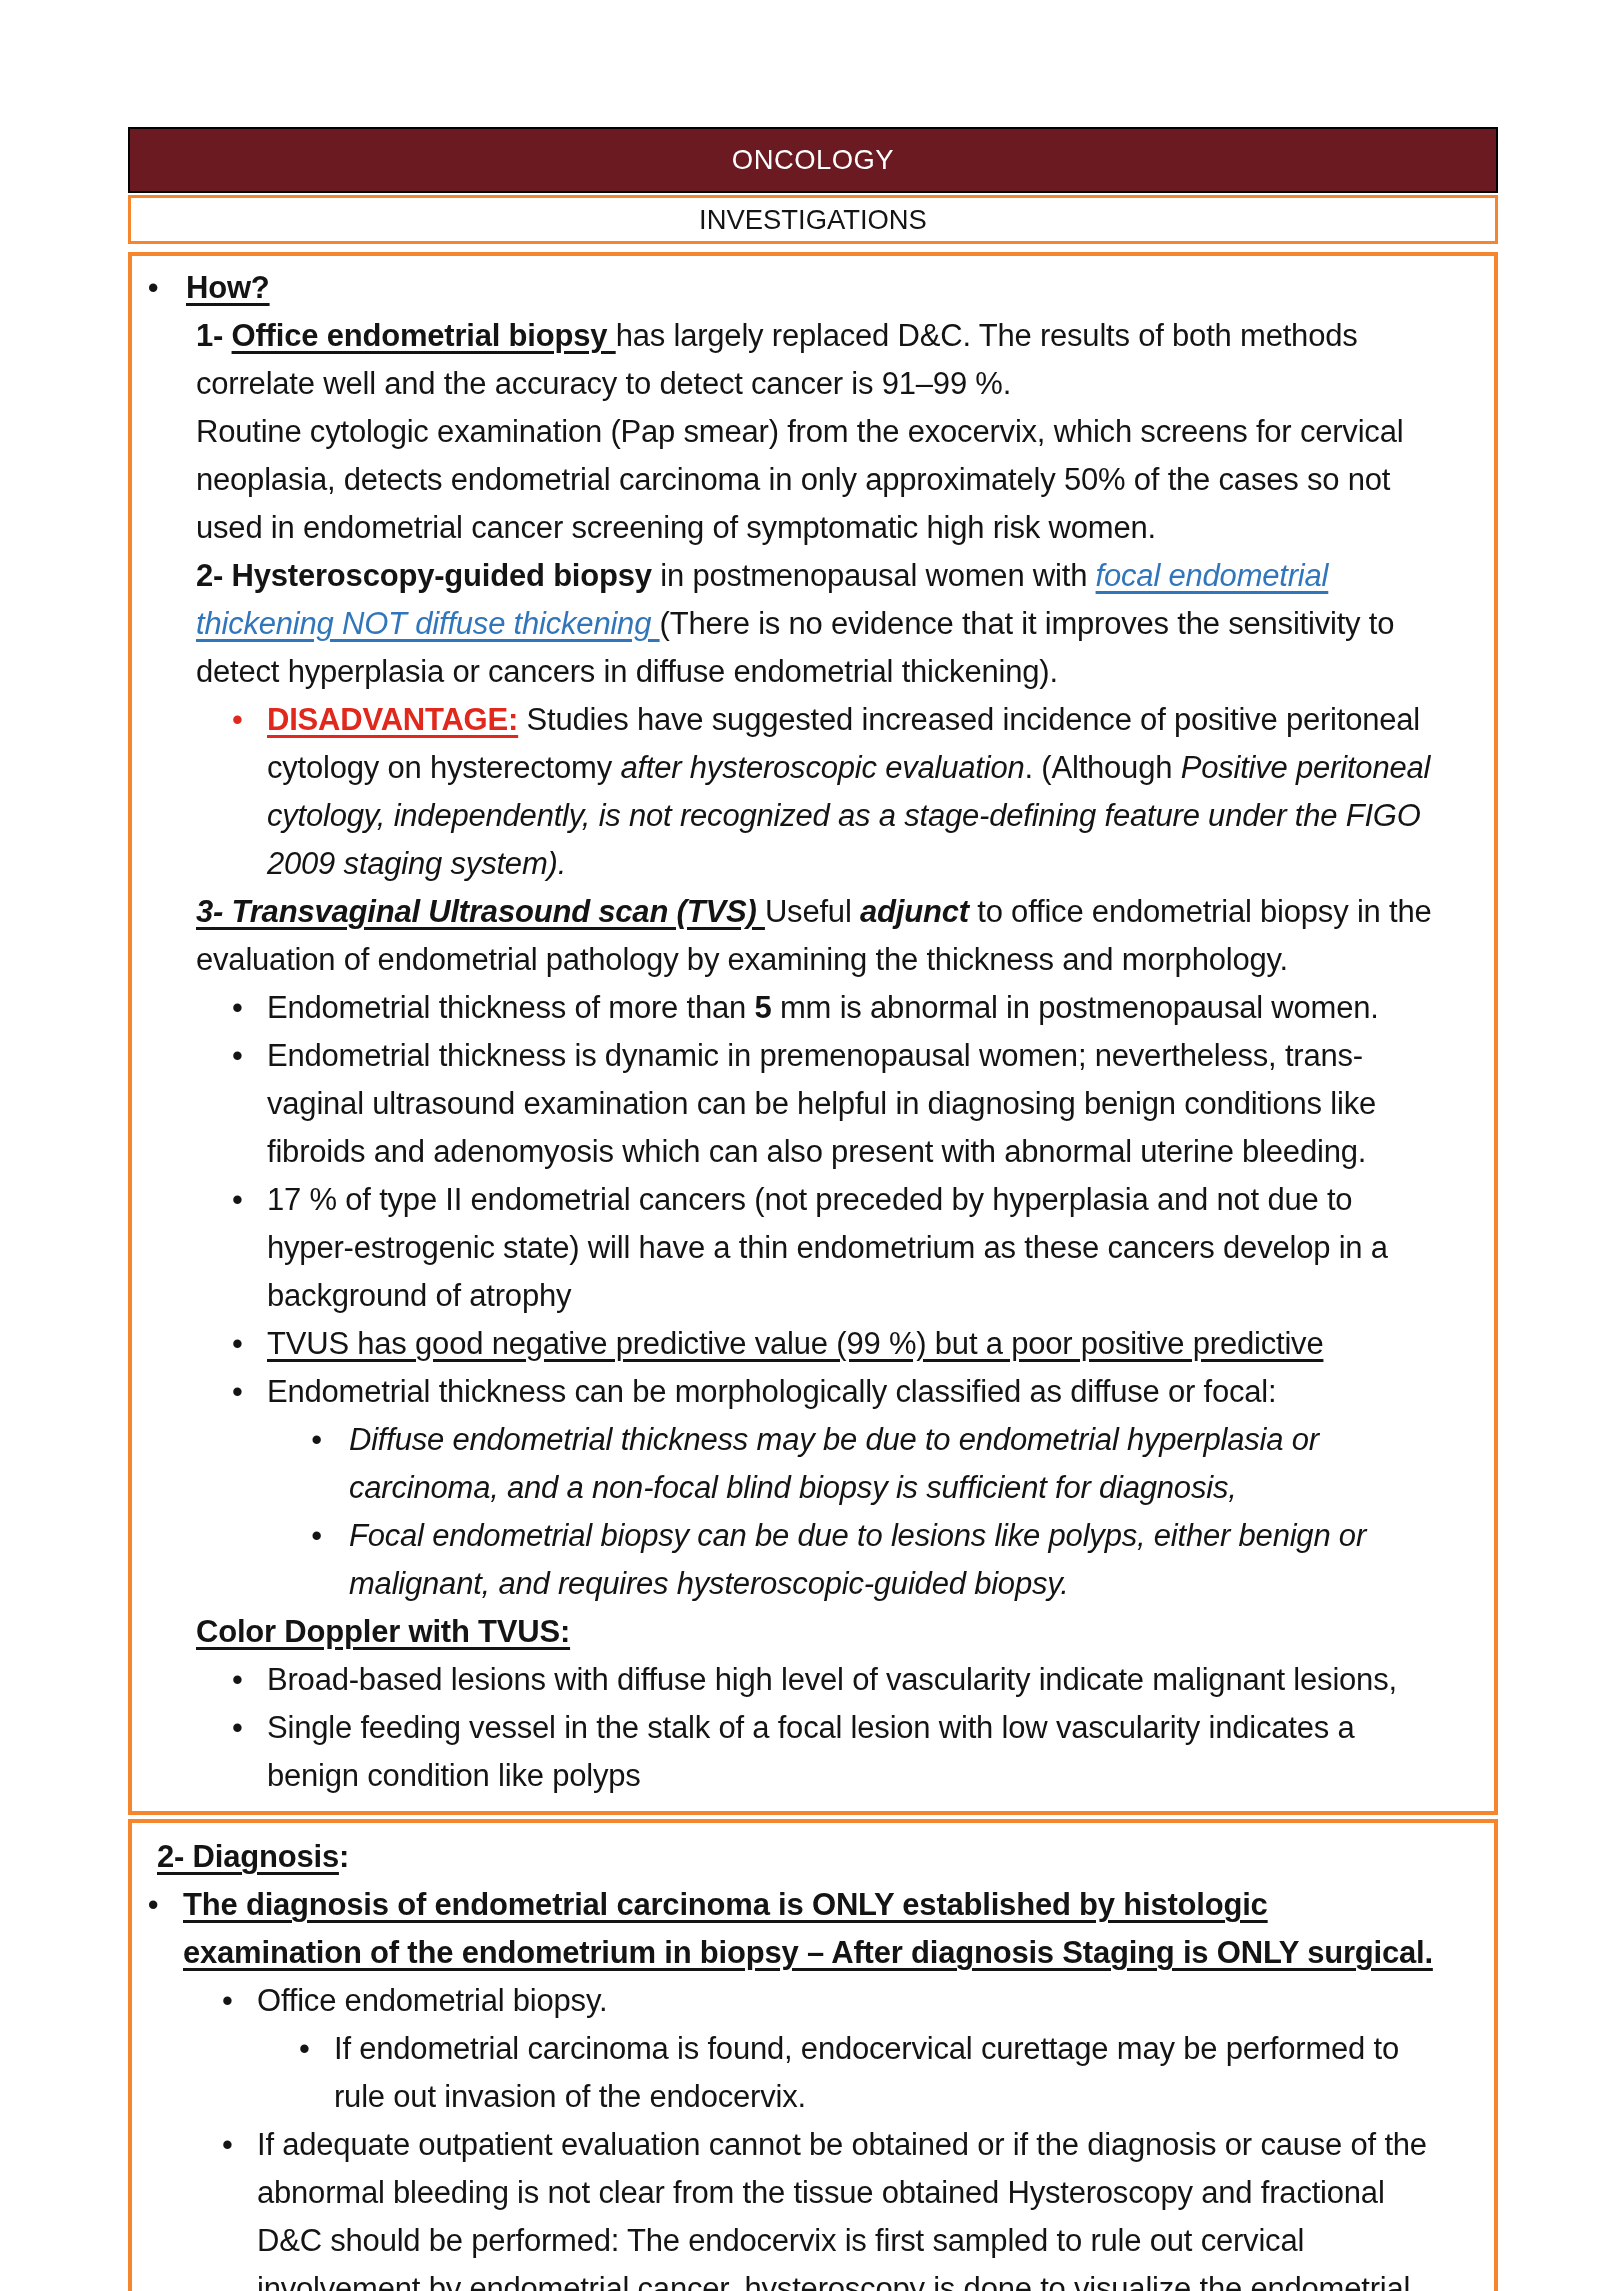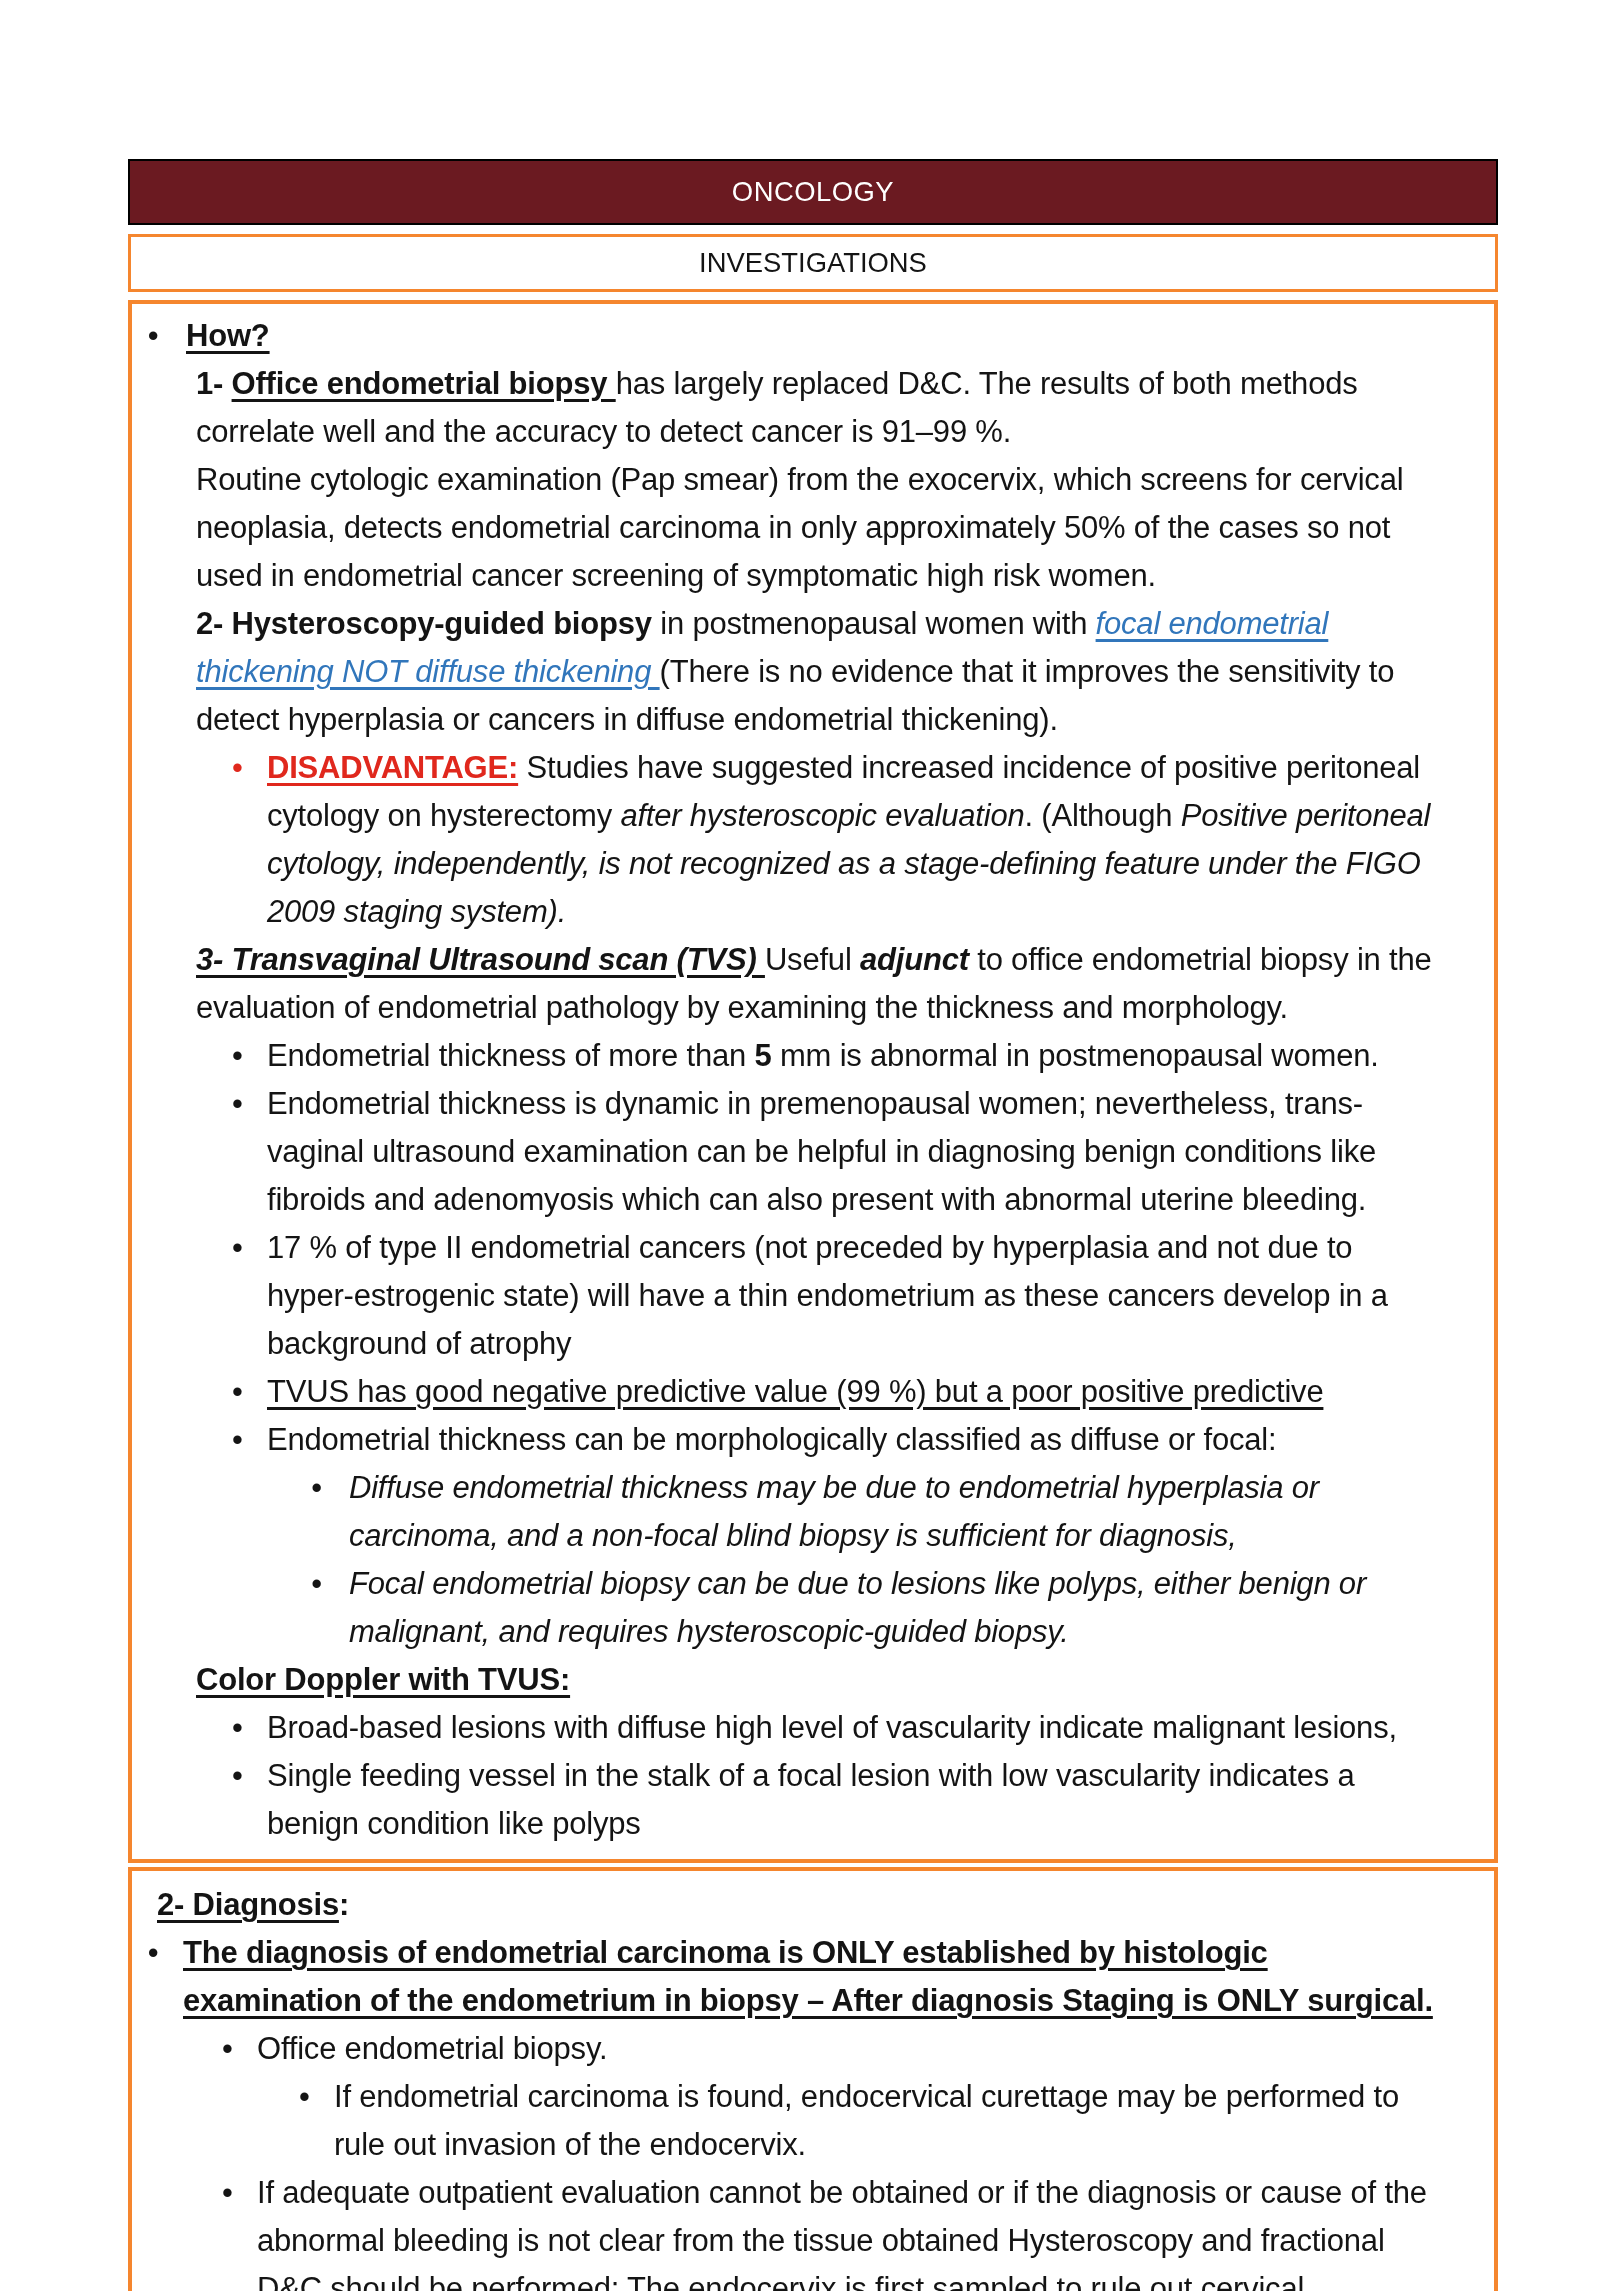--- a/index.html
+++ b/index.html
@@ -10,28 +10,28 @@
     --ink:#141414;
   }
   html,body{margin:0;padding:0;background:#ffffff;}
   body{
     width:1622px;height:2292px;position:relative;
     font-family:"Liberation Sans","DejaVu Sans",sans-serif;
     color:var(--ink);
   }
   .sheet{position:absolute;left:128px;top:127px;width:1370px;}
 
-  .bar{box-sizing:border-box;display:flex;align-items:center;justify-content:center;margin-top:32px;}
+  .bar{box-sizing:border-box;display:flex;align-items:center;justify-content:center;}
   .bar-maroon{
     height:66px;background:var(--maroon);border:2.9px solid #000;
     color:#fff;font-size:27.4px;letter-spacing:0.5px;
   }
   .bar-orange{border:3.9px solid var(--orange);background:#fff;font-size:27.4px;}
   .bar.topic{height:63px;margin-top:2.9px;}
-  .bar.section{height:58px;margin-top:9px;}
+  .bar.section{height:49px;margin-top:2px;}
 
   .content-box{
     box-sizing:border-box;border:4.9px solid var(--orange);background:#fff;
     margin-top:7.8px;font-size:31px;line-height:48px;letter-spacing:-0.2px;
     padding:7.8px 49px 11.8px 0;
   }
   .box1{min-height:1375px;}
   .box2{margin-top:3.9px;min-height:496px;padding-top:9.8px;}
 
   

